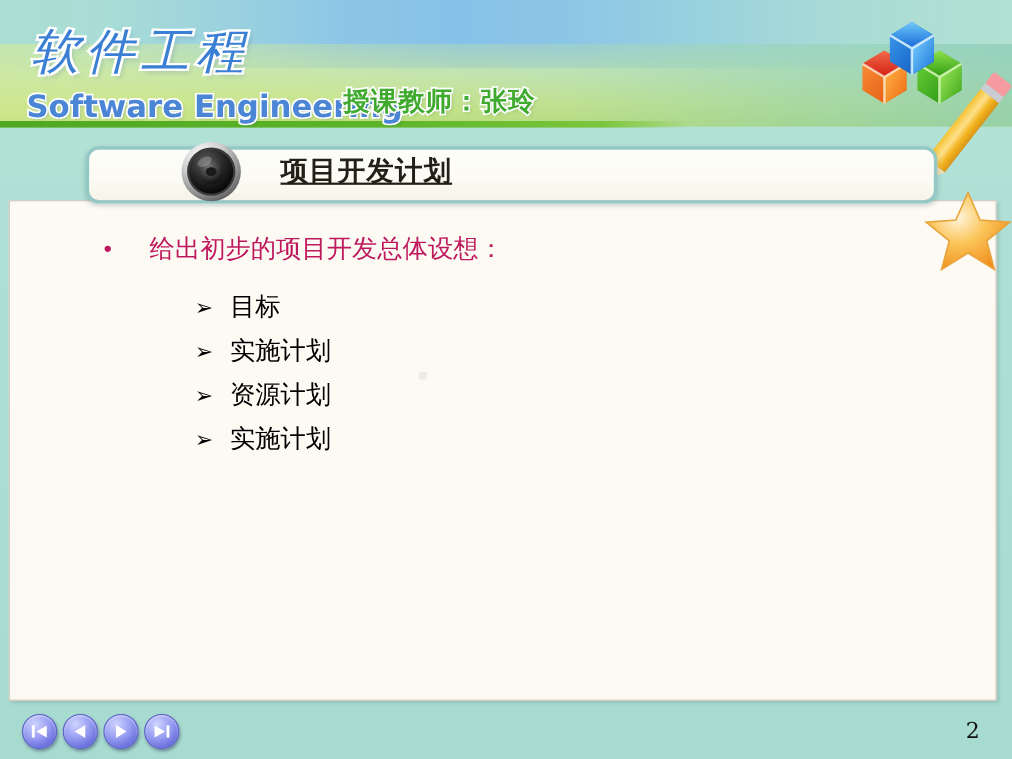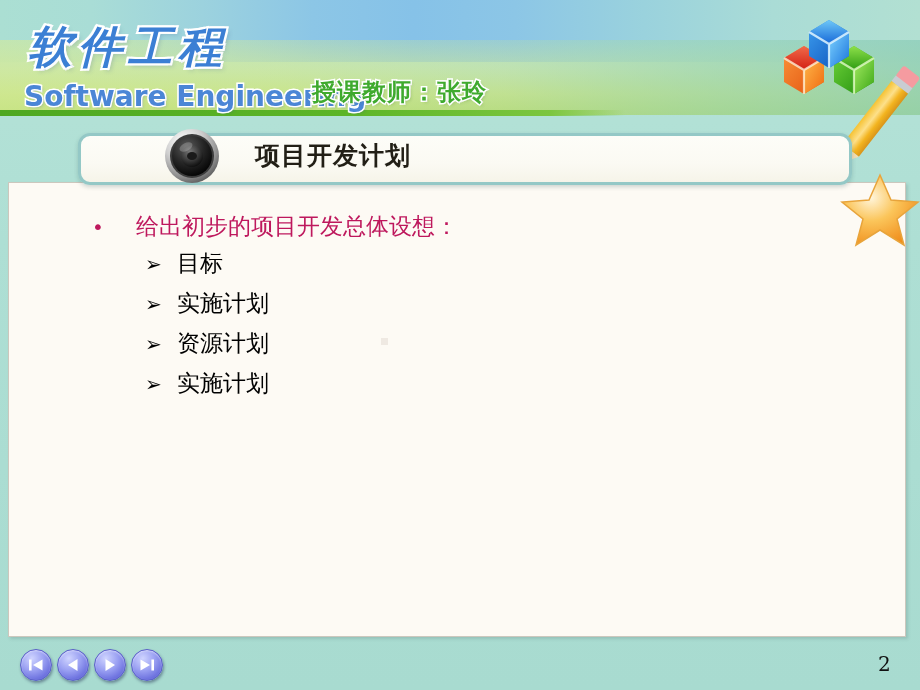--- a/index.html
+++ b/index.html
@@ -76,21 +76,21 @@
     width: 625px; height: 6px;
     background: linear-gradient(90deg,#4ea821 0%,#5cb527 55%,#7cc63f 88%,rgba(124,198,63,0) 100%);
   }
 
   
   .brand-cn {
     position: absolute;
     left: 28px; top: 18px;
     font-family: "DejaVu Serif", "Liberation Serif", serif;
     font-size: 44px;
-    font-weight: bold;
+    font-weight: normal;
     font-style: italic;
     letter-spacing: 6px;
     color: #3b7fd4;
     -webkit-text-stroke: 4px #ffffff;
     paint-order: stroke fill;
     text-shadow:
       2px 2px 0 rgba(255,255,255,0.9),
       -2px 2px 0 rgba(255,255,255,0.9),
       2px -2px 0 rgba(255,255,255,0.9),
       -2px -2px 0 rgba(255,255,255,0.9),
@@ -144,20 +144,21 @@
   }
   .title-pill-text {
     position: absolute;
     left: 255px; top: 139px;
     font-family: "DejaVu Sans", "Liberation Sans", sans-serif;
     font-size: 25px;
     font-weight: bold;
     color: #221f16;
     letter-spacing: 1px;
     white-space: nowrap;
+    text-decoration: underline;
   }
   .lens {
     position: absolute;
     left: 164px; top: 128px;
     width: 56px; height: 56px;
   }
 
   
   .content-box {
     position: absolute;
@@ -185,22 +186,23 @@
   .sublist {
     position: absolute;
     left: 145px; top: 251px;
     width: 500px;
   }
   .subitem {
     font-family: "DejaVu Sans", "Liberation Sans", sans-serif;
     font-size: 23px;
     color: #000000;
     height: 40px;
-    line-height: 24px;
-    white-space: nowrap;
+    line-height: 56px;
+    white-space: nowrap;
+    margin-left: 32px;
   }
   .subitem .arrow {
     display: inline-block;
     width: 32px;
     font-size: 20px;
     color: #000;
   }
 
   .faint-mark {
     position: absolute;

